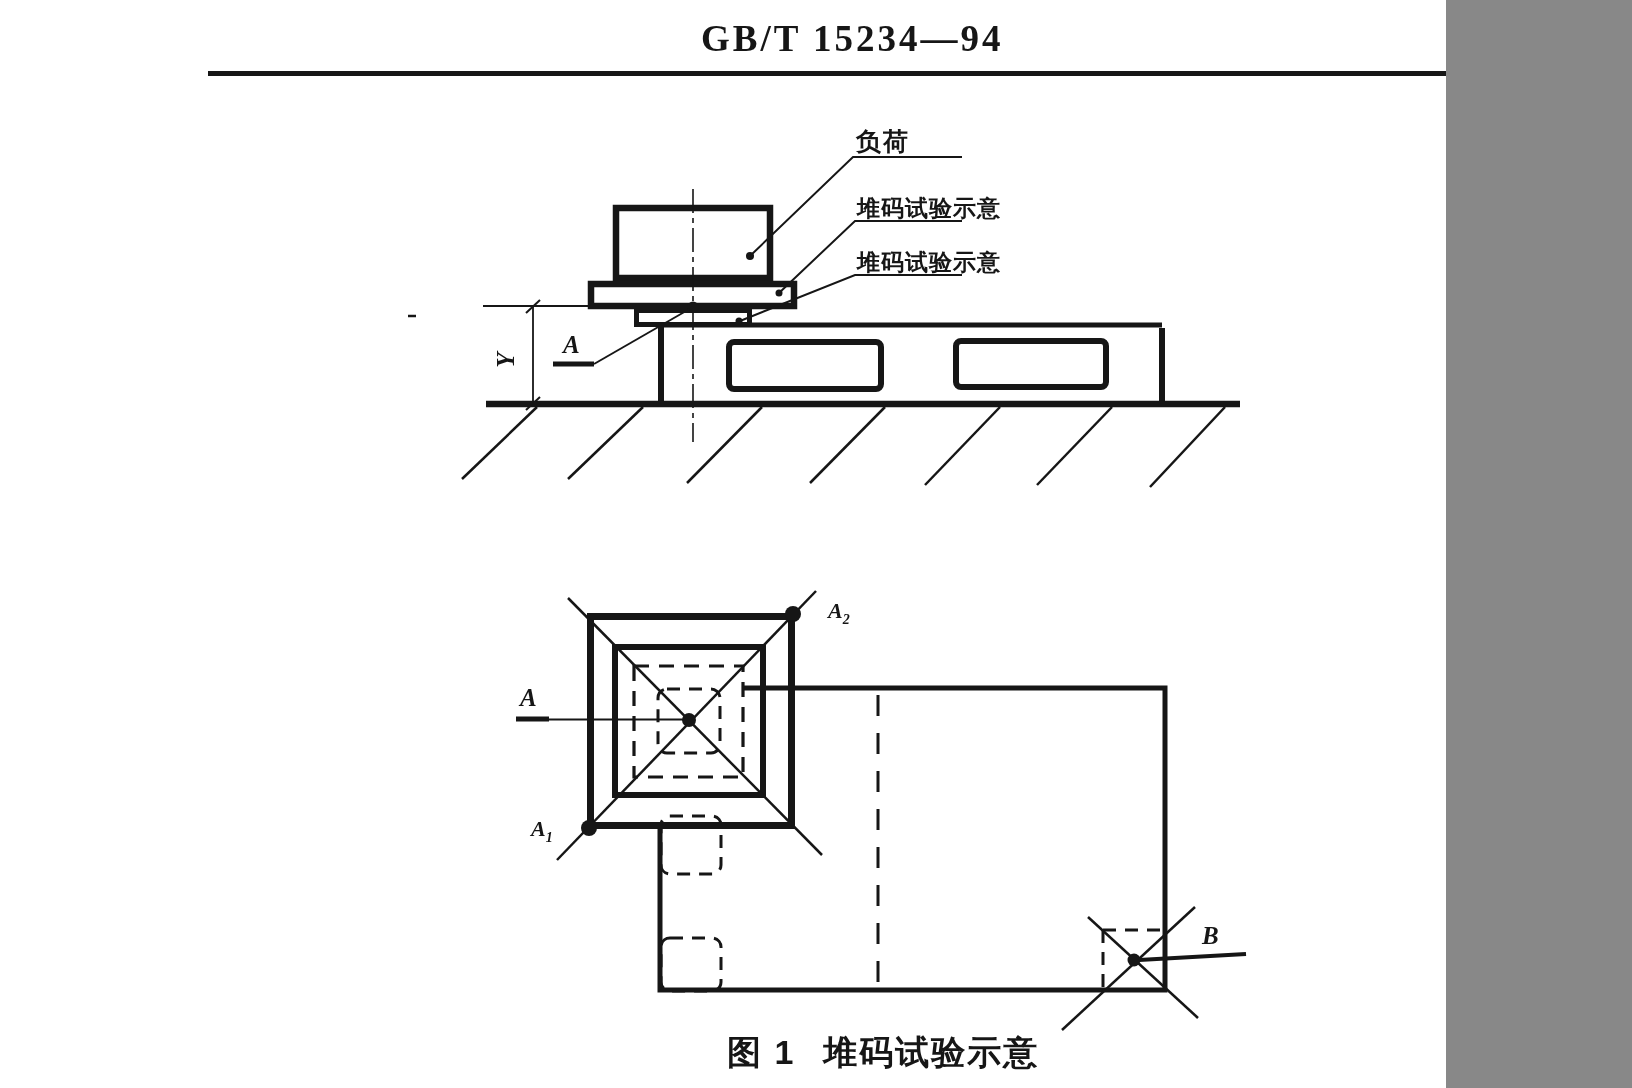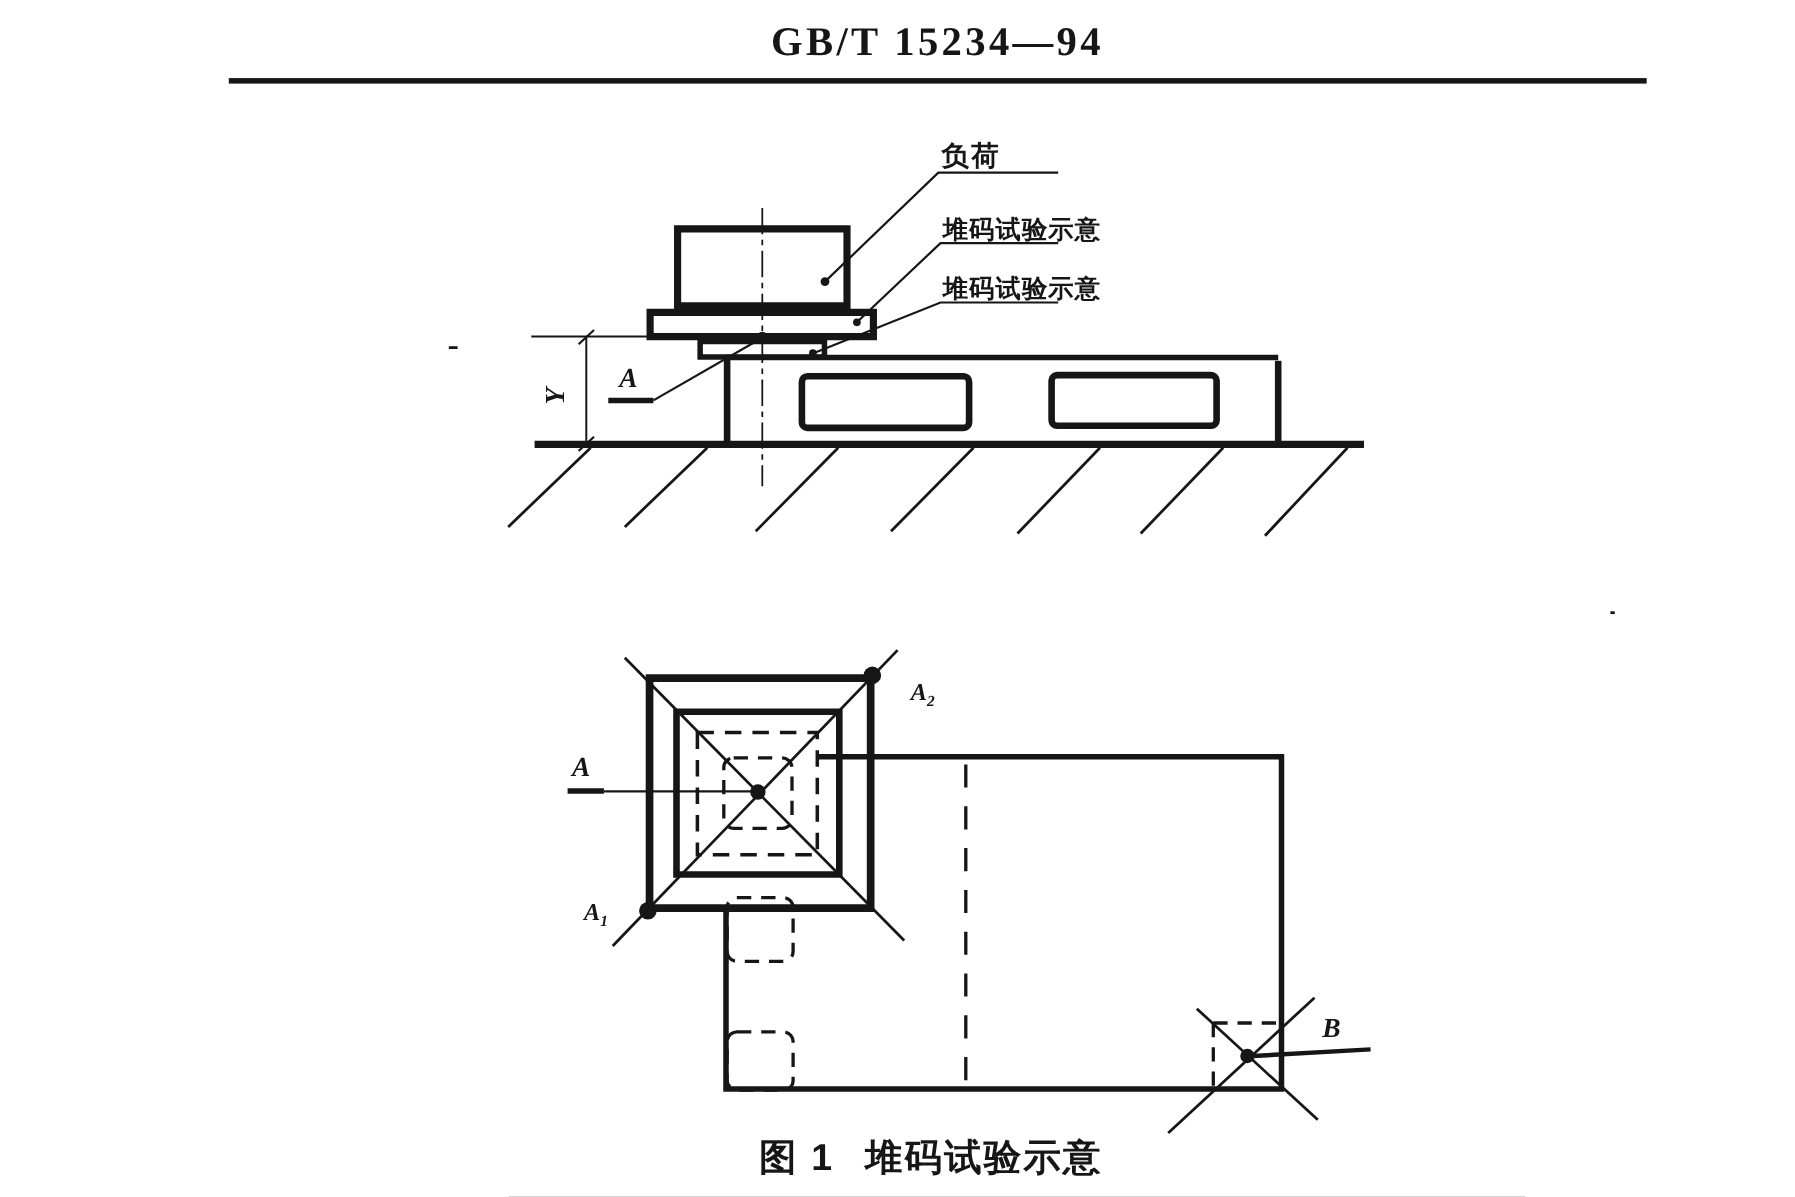--- a/index.html
+++ b/index.html
@@ -1,18 +1,18 @@
 <!DOCTYPE html>
 <html style="--ink: #161616; --paper: #ffffff;"><head>
 <meta charset="utf-8">
 <style>
   :root { --ink:#161616; --paper:#ffffff; }
   html,body { margin:0; padding:0; background:#888; }
   .page {
-    position:relative; width:1632px; height:1088px;
+    position:relative; width:1446px; height:1088px;
     background:var(--paper); overflow:hidden;
     font-family:"Liberation Sans", sans-serif; color:var(--ink);
   }
   .abs { position:absolute; white-space:nowrap; }
   .std-no {
     font-family:"Liberation Serif", serif;
     font-weight:bold; font-size:37px; letter-spacing:3px;
   }
   .rule { position:absolute; background:var(--ink); }
   .cjk { font-weight:600; }
@@ -130,20 +130,20 @@
   </svg>
 
   <div class="abs cjk" style="left:856px; top:125px; font-size:25px; letter-spacing:2px;">负荷</div>
   <div class="abs cjk" style="left:857px; top:193px; font-size:23px; letter-spacing:1px;">堆码试验示意</div>
   <div class="abs cjk" style="left:857px; top:247px; font-size:23px; letter-spacing:1px;">堆码试验示意</div>
   <div class="abs ser-it" style="left:563px; top:331px; font-size:25px;">A</div>
   <div class="abs ser-it" style="left:498px; top:346px; font-size:25px; transform:rotate(-90deg);">Y</div>
 
   <div class="abs ser-it" style="left:520px; top:684px; font-size:25px;">A</div>
   <div class="abs" style="left:531px; top:816px; font-size:22px;"><span class="ser-it">A</span><span class="sub">1</span></div>
-  <div class="abs" style="left:828px; top:616px; font-size:22px;"><span class="ser-it">A</span><span class="sub">2</span></div>
+  <div class="abs" style="left:828px; top:598px; font-size:22px;"><span class="ser-it">A</span><span class="sub">2</span></div>
   <div class="abs ser-it" style="left:1202px; top:922px; font-size:25px;">B</div>
 
-  <div class="abs caption" style="left:690px; top:1030px;">
+  <div class="abs caption" style="left:727px; top:1030px;">
     <span>图 1</span><span class="gap"></span><span>堆码试验示意</span>
   </div>
 
 </div>
 
 </body></html>

